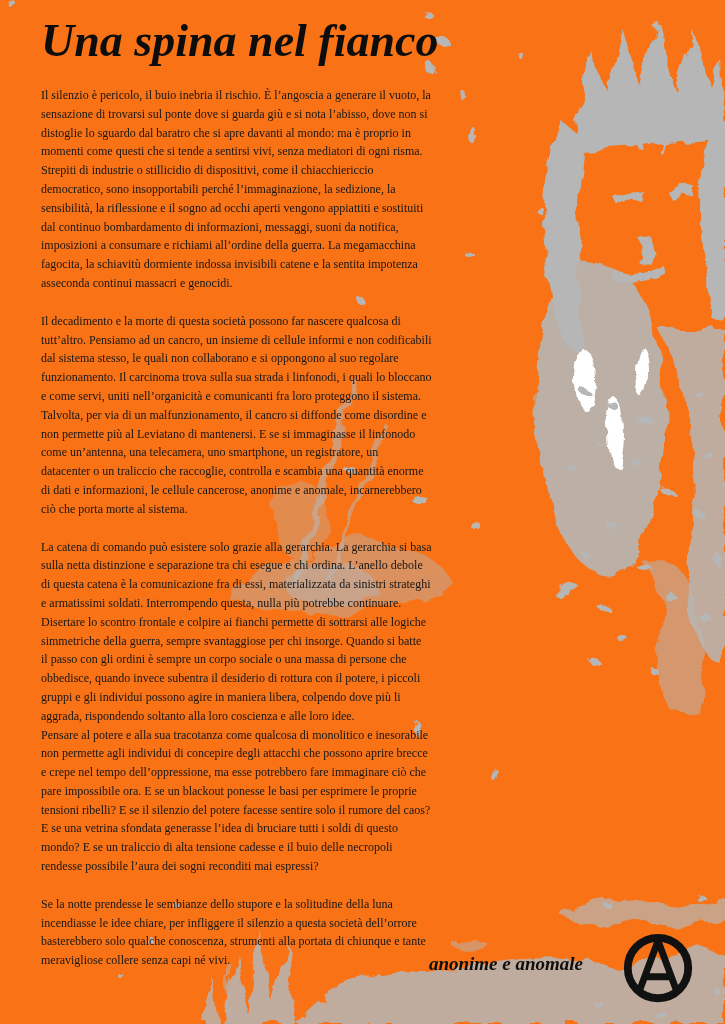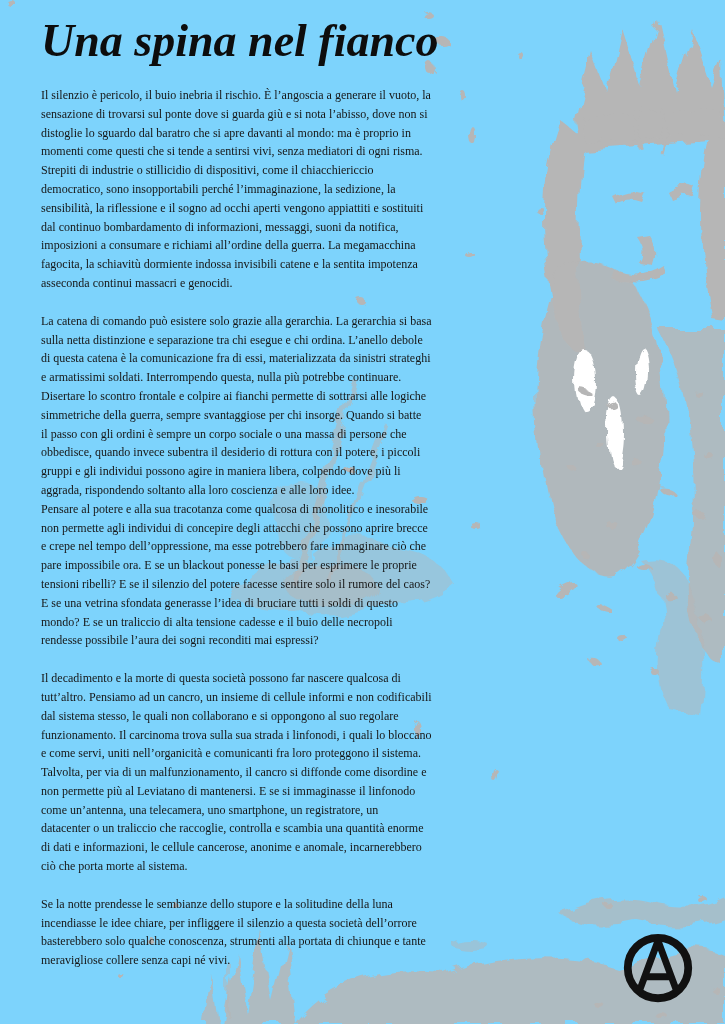--- a/index.html
+++ b/index.html
@@ -1,20 +1,20 @@
 <!DOCTYPE html>
 <html><head>
 <meta charset="utf-8">
 <style>
   html, body { margin: 0; padding: 0; background: #e8e8e8; }
   .page {
     position: relative;
     width: 725px;
     height: 1024px;
-    background: #7dd3fc;
+    background: #f97316;
     overflow: hidden;
     font-family: "Liberation Serif", serif;
   }
   .bg-art {
     position: absolute;
     left: 0; top: 0;
     width: 725px; height: 1024px;
     pointer-events: none;
   }
   .content {
@@ -162,54 +162,55 @@
 sensazione di trovarsi sul ponte dove si guarda giù e si nota l’abisso, dove non si
 distoglie lo sguardo dal baratro che si apre davanti al mondo: ma è proprio in
 momenti come questi che si tende a sentirsi vivi, senza mediatori di ogni risma.
 Strepiti di industrie o stillicidio di dispositivi, come il chiacchiericcio
 democratico, sono insopportabili perché l’immaginazione, la sedizione, la
 sensibilità, la riflessione e il sogno ad occhi aperti vengono appiattiti e sostituiti
 dal continuo bombardamento di informazioni, messaggi, suoni da notifica,
 imposizioni a consumare e richiami all’ordine della guerra. La megamacchina
 fagocita, la schiavitù dormiente indossa invisibili catene e la sentita impotenza
 asseconda continui massacri e genocidi.</p>
+    <p class="para">Il decadimento e la morte di questa società possono far nascere qualcosa di
+tutt’altro. Pensiamo ad un cancro, un insieme di cellule informi e non codificabili
+dal sistema stesso, le quali non collaborano e si oppongono al suo regolare
+funzionamento. Il carcinoma trova sulla sua strada i linfonodi, i quali lo bloccano
+e come servi, uniti nell’organicità e comunicanti fra loro proteggono il sistema.
+Talvolta, per via di un malfunzionamento, il cancro si diffonde come disordine e
+non permette più al Leviatano di mantenersi. E se si immaginasse il linfonodo
+come un’antenna, una telecamera, uno smartphone, un registratore, un
+datacenter o un traliccio che raccoglie, controlla e scambia una quantità enorme
+di dati e informazioni, le cellule cancerose, anonime e anomale, incarnerebbero
+ciò che porta morte al sistema.</p>
     <p class="para">La catena di comando può esistere solo grazie alla gerarchia. La gerarchia si basa
 sulla netta distinzione e separazione tra chi esegue e chi ordina. L’anello debole
 di questa catena è la comunicazione fra di essi, materializzata da sinistri strateghi
 e armatissimi soldati. Interrompendo questa, nulla più potrebbe continuare.
 Disertare lo scontro frontale e colpire ai fianchi permette di sottrarsi alle logiche
 simmetriche della guerra, sempre svantaggiose per chi insorge. Quando si batte
 il passo con gli ordini è sempre un corpo sociale o una massa di persone che
 obbedisce, quando invece subentra il desiderio di rottura con il potere, i piccoli
 gruppi e gli individui possono agire in maniera libera, colpendo dove più li
 aggrada, rispondendo soltanto alla loro coscienza e alle loro idee.
 Pensare al potere e alla sua tracotanza come qualcosa di monolitico e inesorabile
 non permette agli individui di concepire degli attacchi che possono aprire brecce
 e crepe nel tempo dell’oppressione, ma esse potrebbero fare immaginare ciò che
 pare impossibile ora. E se un blackout ponesse le basi per esprimere le proprie
 tensioni ribelli? E se il silenzio del potere facesse sentire solo il rumore del caos?
 E se una vetrina sfondata generasse l’idea di bruciare tutti i soldi di questo
 mondo? E se un traliccio di alta tensione cadesse e il buio delle necropoli
 rendesse possibile l’aura dei sogni reconditi mai espressi?</p>
-    <p class="para">Il decadimento e la morte di questa società possono far nascere qualcosa di
-tutt’altro. Pensiamo ad un cancro, un insieme di cellule informi e non codificabili
-dal sistema stesso, le quali non collaborano e si oppongono al suo regolare
-funzionamento. Il carcinoma trova sulla sua strada i linfonodi, i quali lo bloccano
-e come servi, uniti nell’organicità e comunicanti fra loro proteggono il sistema.
-Talvolta, per via di un malfunzionamento, il cancro si diffonde come disordine e
-non permette più al Leviatano di mantenersi. E se si immaginasse il linfonodo
-come un’antenna, una telecamera, uno smartphone, un registratore, un
-datacenter o un traliccio che raccoglie, controlla e scambia una quantità enorme
-di dati e informazioni, le cellule cancerose, anonime e anomale, incarnerebbero
-ciò che porta morte al sistema.</p>
     <p class="para">Se la notte prendesse le sembianze dello stupore e la solitudine della luna
 incendiasse le idee chiare, per infliggere il silenzio a questa società dell’orrore
 basterebbero solo qualche conoscenza, strumenti alla portata di chiunque e tante
 meravigliose collere senza capi né vivi.</p>
   </div>
 
+  <div class="signature">anonime e anomale</div>
 
   <svg class="anarchy" viewBox="0 0 80 80" xmlns="http://www.w3.org/2000/svg">
     <circle cx="40" cy="40" r="31" fill="none" stroke="#111111" stroke-width="8"></circle>
     <path d="M40,12 L20,66 M40,12 L60,66 M26,49 L54,49" fill="none" stroke="#111111" stroke-width="7" stroke-linecap="butt"></path>
   </svg>
 
 </div>
 
 </body></html>

